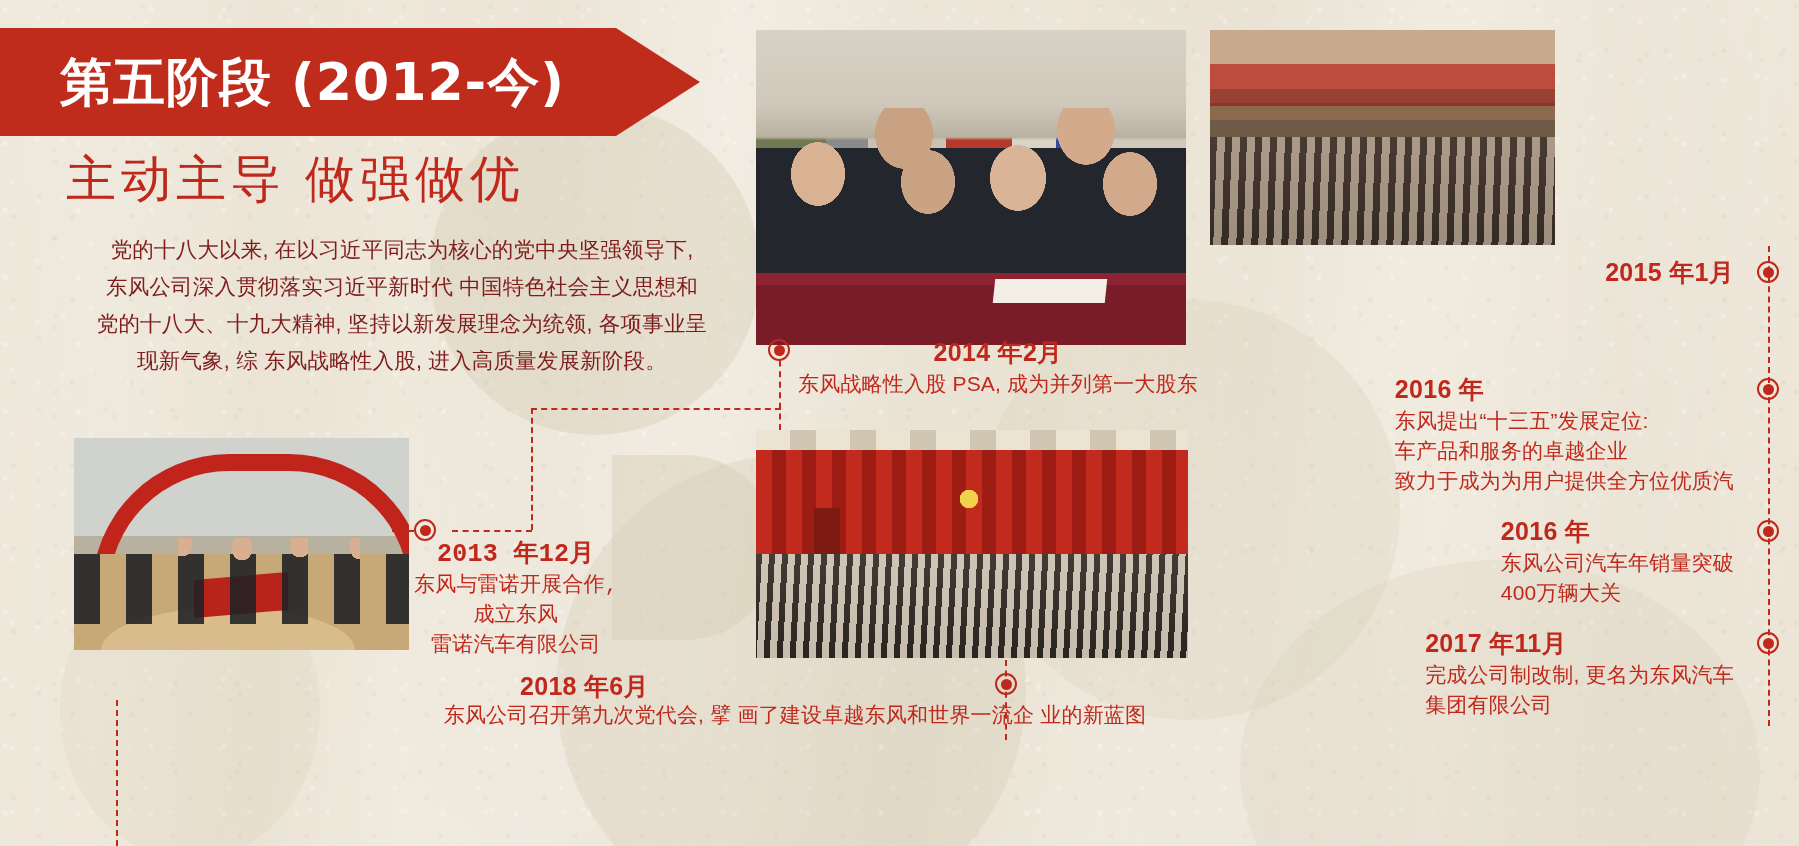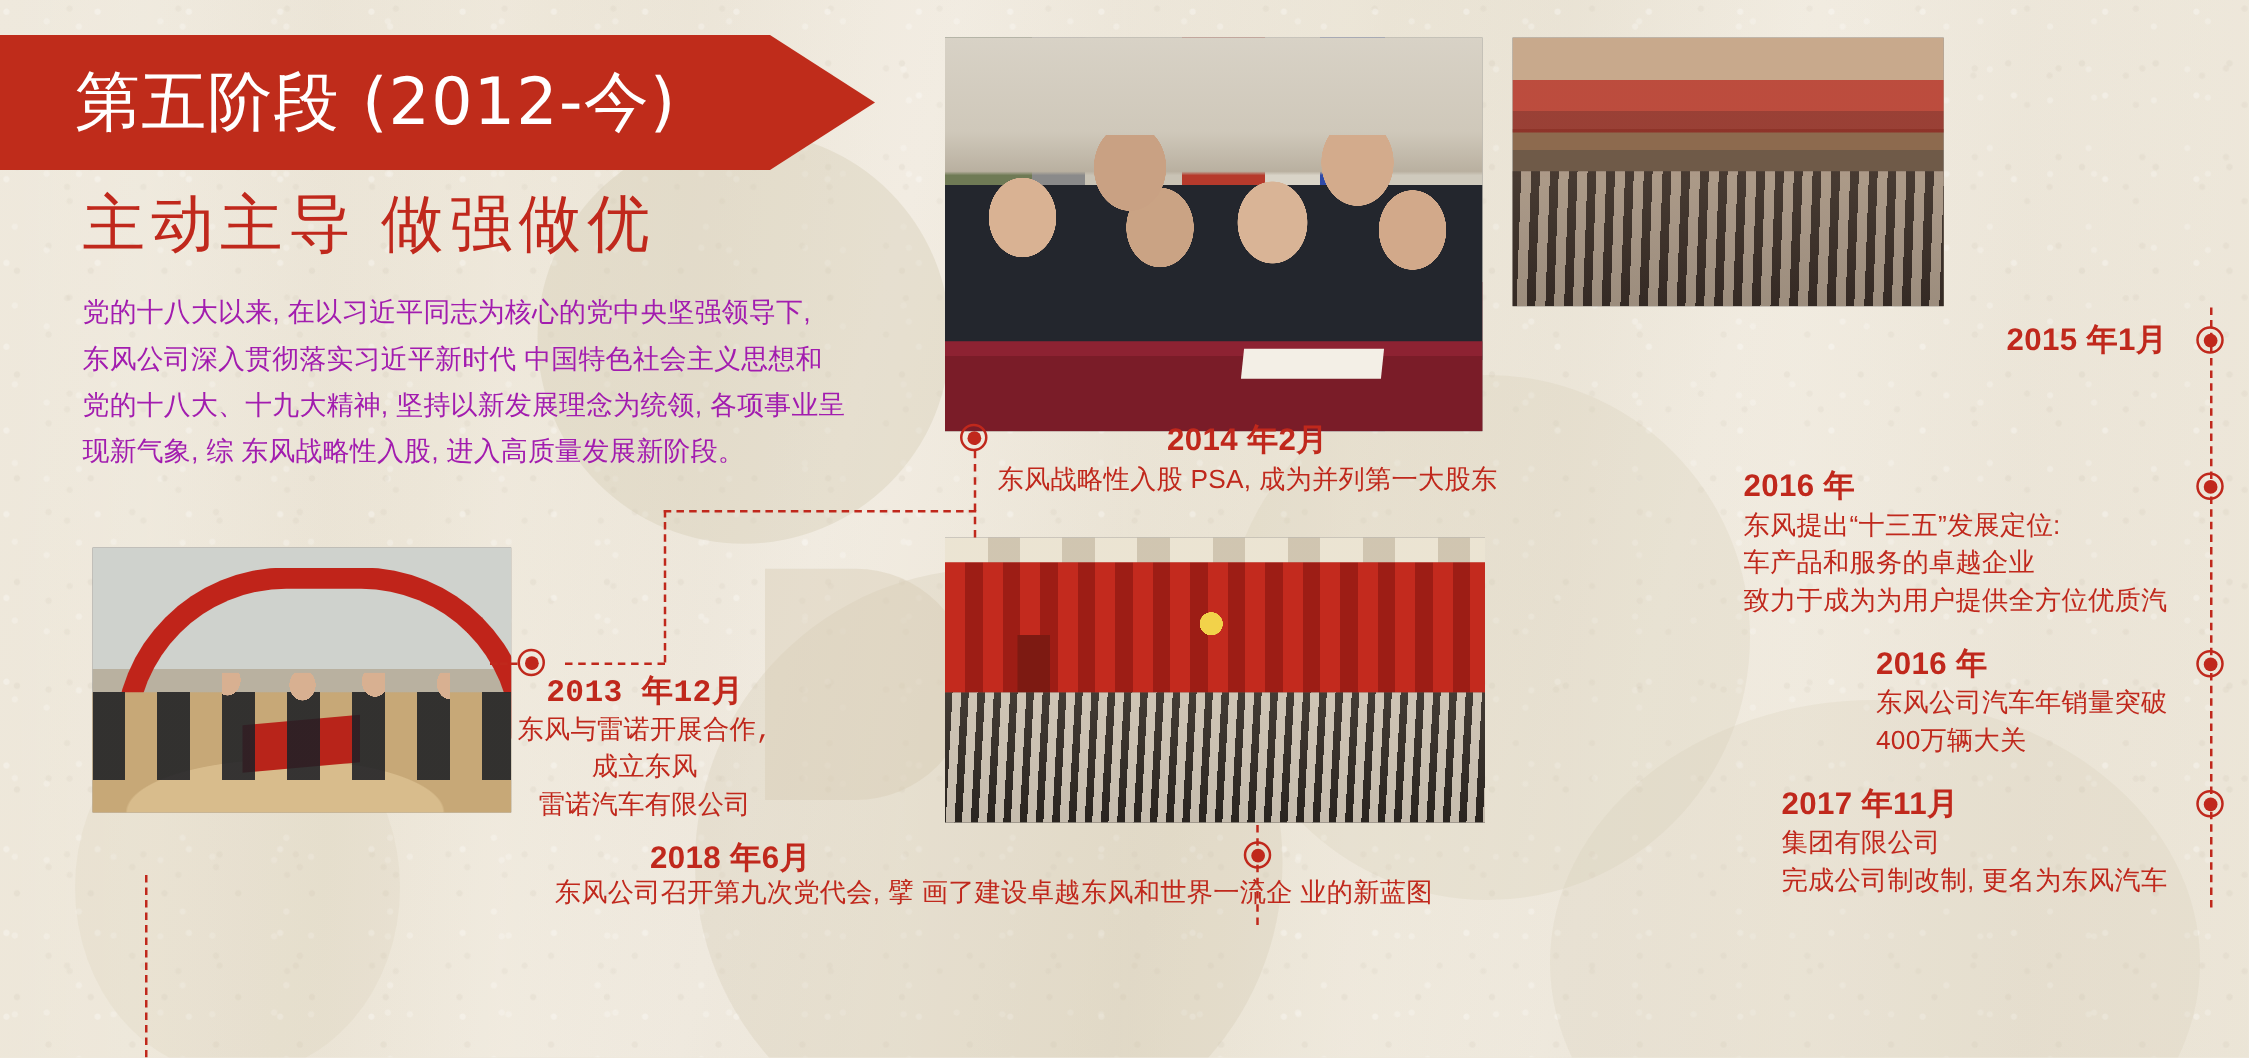--- a/index.html
+++ b/index.html
@@ -52,34 +52,34 @@
           background:rgba(208,197,171,.18);}
 
   
   .banner{
     position:absolute;left:0;top:28px;width:700px;height:108px;
     background:#bf2c1b;
     clip-path:polygon(0 0,616px 0,700px 54px,616px 108px,0 108px);
     display:flex;align-items:center;
   }
   .banner-title{
-    color:#ffffff;font-size:52px;font-weight:normal;letter-spacing:1px;
+    color:#ffffff;font-size:52px;font-weight:bold;letter-spacing:1px;
     margin-left:60px;line-height:1;white-space:nowrap;
     font-family:"DejaVu Sans","Liberation Sans",sans-serif;
   }
 
   
   .headline{
     position:absolute;left:66px;top:150px;width:760px;
     color:#c0281c;font-size:50px;font-weight:400;letter-spacing:5px;
     line-height:1.18;white-space:nowrap;
   }
   .paragraph{
     position:absolute;left:66px;top:232px;width:672px;
-    color:#a21caf;font-size:21.5px;line-height:37px;letter-spacing:.2px;
+    color:#7f1d1d;font-size:21.5px;line-height:37px;letter-spacing:.2px;text-align:center;
   }
   .paragraph .pline{display:block;white-space:nowrap;}
 
   
   .photo{position:absolute;overflow:hidden;background:#8a8a8a;}
   .photo .sky{position:absolute;inset:0;}
 
   
   #photo-psa{left:756px;top:30px;width:430px;height:315px;}
   #photo-psa .sky{
@@ -279,22 +279,22 @@
     <div class="date">2016 年</div>
     <div class="desc">
       <span>东风公司汽车年销量突破</span>
       <span>400万辆大关</span>
     </div>
   </div>
 
   <div class="cap right" style="right:65px;top:627px;">
     <div class="date">2017 年11月</div>
     <div class="desc">
+      <span>完成公司制改制, 更名为东风汽车</span>
       <span>集团有限公司</span>
-      <span>完成公司制改制, 更名为东风汽车</span>
     </div>
   </div>
 
   <div class="cap left" style="left:414px;top:530px;font-family:Liberation Mono, monospace;">
     <div class="date" style="margin-top:8px;">2013 年12月</div>
     <div class="desc">
       <span>东风与雷诺开展合作,</span>
       <span>成立东风</span>
       <span>雷诺汽车有限公司</span>
     </div>

